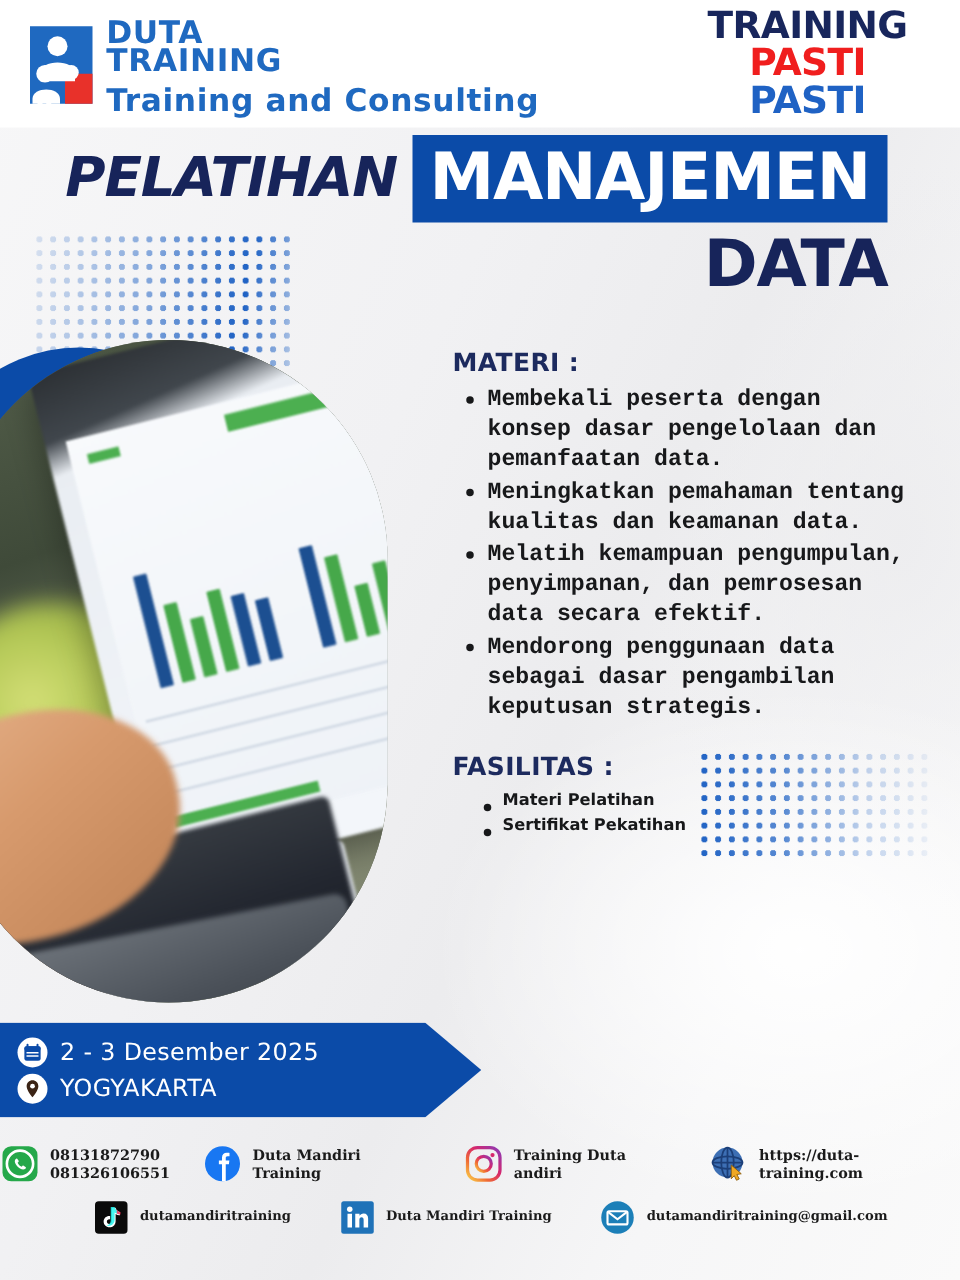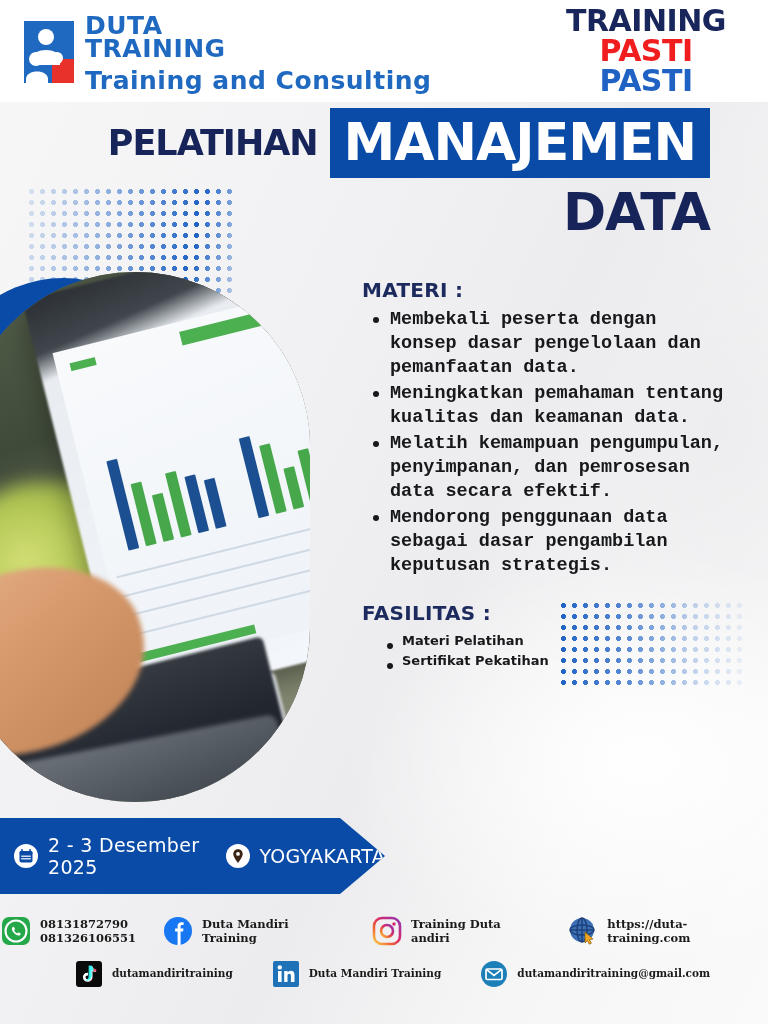--- a/index.html
+++ b/index.html
@@ -31,22 +31,22 @@
   .tagline{position:absolute;right:42px;top:6px;text-align:center;line-height:1.0;}
   .tagline div{font-family:"DejaVu Sans",sans-serif;font-weight:bold;font-size:30px;letter-spacing:-0.5px;}
   .tg1{color:#18265c;}
   .tg2{color:#f01e1e;}
   .tg3{color:#1f62c4;}
 
   
   .title-wrap{position:absolute;left:0;top:108px;width:768px;z-index:5;}
   .t-row1{display:flex;align-items:stretch;justify-content:flex-end;padding-right:58px;}
   .t-pelatihan{
-    font-family:"DejaVu Sans",sans-serif;font-weight:bold;font-size:35px;color:#17245a;
-    letter-spacing:-1px;align-self:center;margin-right:12px;line-height:1;
+    font-family:"DejaVu Sans",sans-serif;font-weight:bold;font-size:44px;color:#17245a;
+    letter-spacing:-1px;align-self:center;margin-right:12px;line-height:1;font-style:italic;
   }
   .t-manajemen{
     background:#0b4ba8;color:#ffffff;font-family:"DejaVu Sans",sans-serif;font-weight:bold;
     font-size:52px;letter-spacing:-1px;padding:8px 14px 10px 14px;line-height:1;
   }
   .t-row2{text-align:right;padding-right:58px;margin-top:8px;padding-left:48px;}
   .t-data{
     font-family:"DejaVu Sans",sans-serif;font-weight:bold;font-size:52px;color:#17245a;
     letter-spacing:-1px;line-height:1;
   }
@@ -148,21 +148,21 @@
     color:#17181a;line-height:1.55;
   }
   ul.flist li::before{
     content:"";position:absolute;left:-15px;top:12px;width:6px;height:6px;border-radius:50%;background:#17181a;
   }
 
   
   .banner{
     position:absolute;left:0;top:818px;width:385px;height:76px;background:#0b4ba8;z-index:5;
     clip-path:polygon(0 0, 340px 0, 385px 38px, 340px 76px, 0 76px);
-    display:flex;flex-direction:row;justify-content:center;gap:5px;padding-left:14px;box-sizing:border-box;
+    display:flex;flex-direction:column;justify-content:center;gap:5px;padding-left:14px;box-sizing:border-box;
   }
   .brow{display:flex;align-items:center;gap:10px;}
   .bicon{width:24px;height:24px;border-radius:50%;background:#fff;display:flex;align-items:center;justify-content:center;flex:none;}
   .btext{color:#fff;font-family:"DejaVu Sans",sans-serif;font-weight:500;font-size:19px;letter-spacing:.3px;}
 
   
   .footer{position:absolute;left:0;top:905px;width:768px;height:119px;z-index:5;}
   .frow{display:flex;align-items:center;justify-content:center;}
   .frow1{gap:26px;margin-top:10px;justify-content:space-between;}
   .frow2{gap:38px;margin-top:12px;margin-left:16px;}

